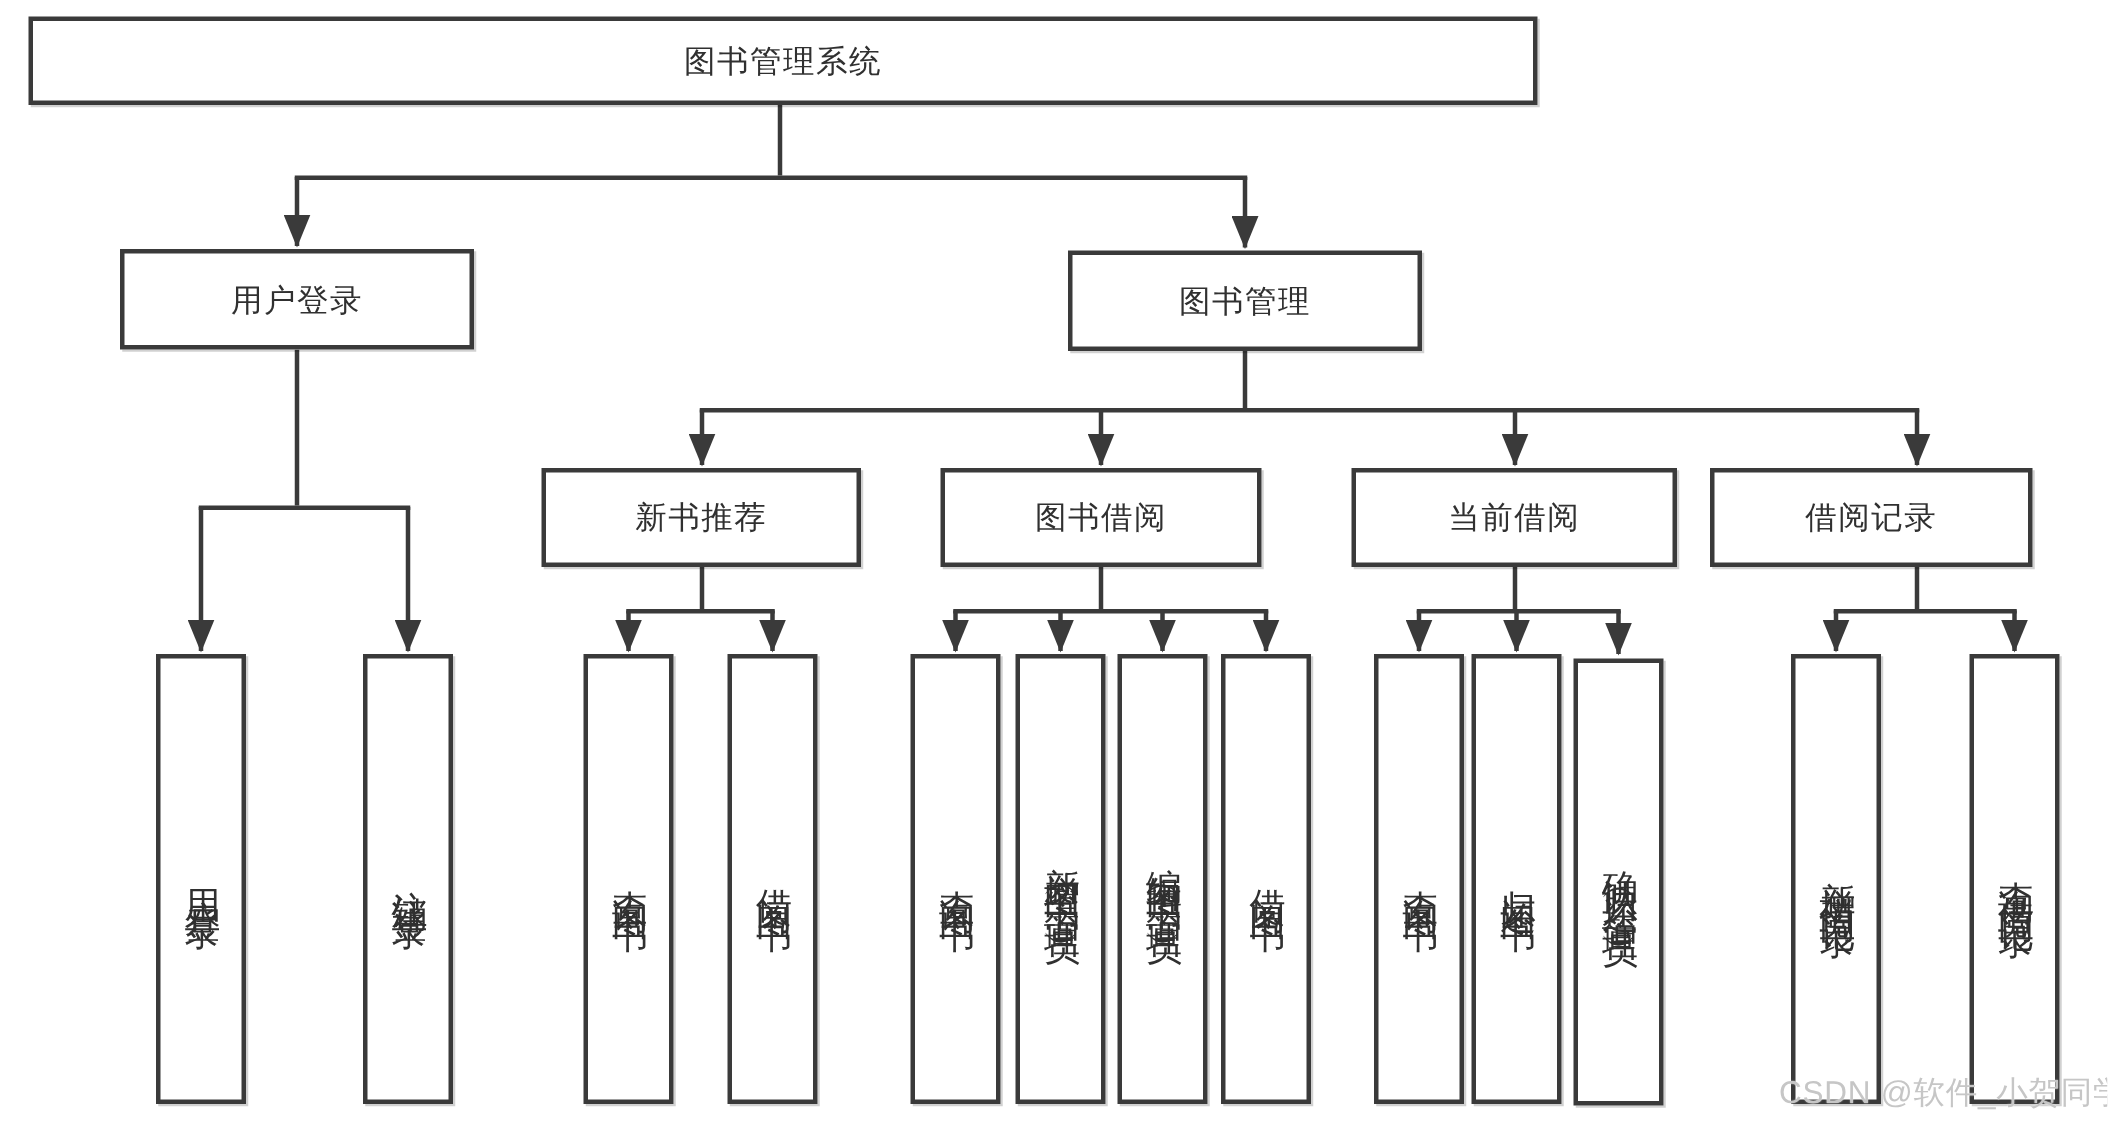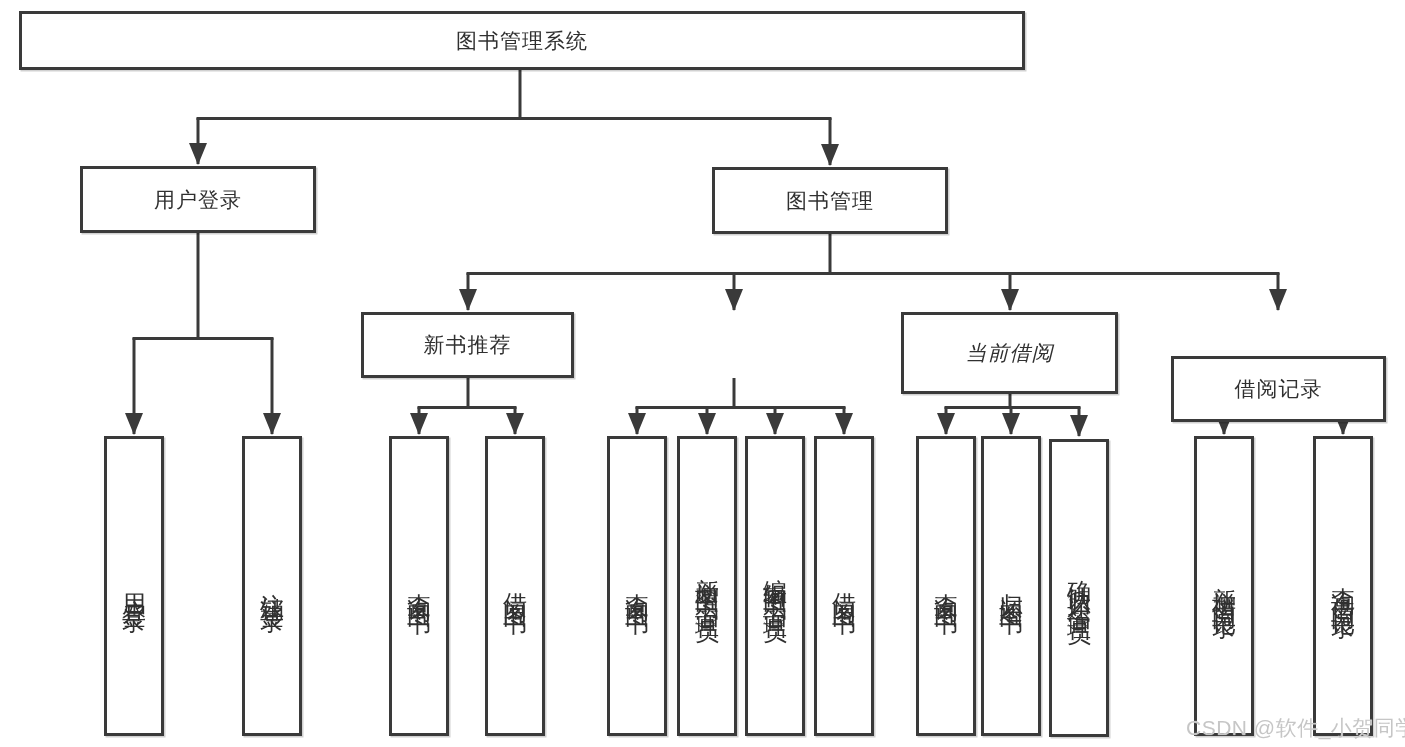--- a/index.html
+++ b/index.html
@@ -28,22 +28,22 @@
     letter-spacing:6px;
     line-height:1;
     white-space:nowrap;
   }
   
   .n-root{left:19px;top:11px;width:1006px;height:59px;}
   .n-userlogin{left:80px;top:166px;width:236px;height:67px;}
   .n-bookmgmt{left:712px;top:167px;width:236px;height:67px;}
   .n-newrec{left:361px;top:312px;width:213px;height:66px;}
   .n-borrow{left:627px;top:312px;width:214px;height:66px;}
-  .n-current{left:901px;top:312px;width:217px;height:82px;font-style:italic;}
-  .n-records{left:1171px;top:312px;width:215px;height:66px;margin-top:44px;}
+  .n-current{left:901px;top:312px;width:217px;height:66px;}
+  .n-records{left:1140px;top:312px;width:215px;height:66px;}
   
   .leaf{top:436px;height:300px;width:60px;}
   .l-g1a{left:104px;}  .l-g1b{left:242px;}
   .l-g2a{left:389px;}  .l-g2b{left:485px;}
   .l-g3a{left:607px;}  .l-g3b{left:677px;}  .l-g3c{left:745px;}  .l-g3d{left:814px;}
   .l-g4a{left:916px;}  .l-g4b{left:981px;}  .l-g4c{left:1049px;top:439px;height:298px;}
   .l-g5a{left:1194px;} .l-g5b{left:1313px;}
   .watermark{
     position:absolute;left:1186px;top:714px;
     font-size:21px;color:#c6c6c6;z-index:5;
@@ -113,20 +113,23 @@
   <div class="node h-node n-userlogin">
     <span>用户登录</span>
   </div>
   <div class="node h-node n-newrec">
     <span>新书推荐</span>
   </div>
 
   <div class="node h-node n-bookmgmt">
     <span>图书管理</span>
   </div>
+  <div class="node h-node n-borrow">
+    <span>图书借阅</span>
+  </div>
   <div class="node h-node n-current">
     <span>当前借阅</span>
   </div>
   <div class="node h-node n-records">
     <span>借阅记录</span>
   </div>
 
   <div class="node v-node leaf l-g1a">
     <span>用户登录</span>
   </div>

